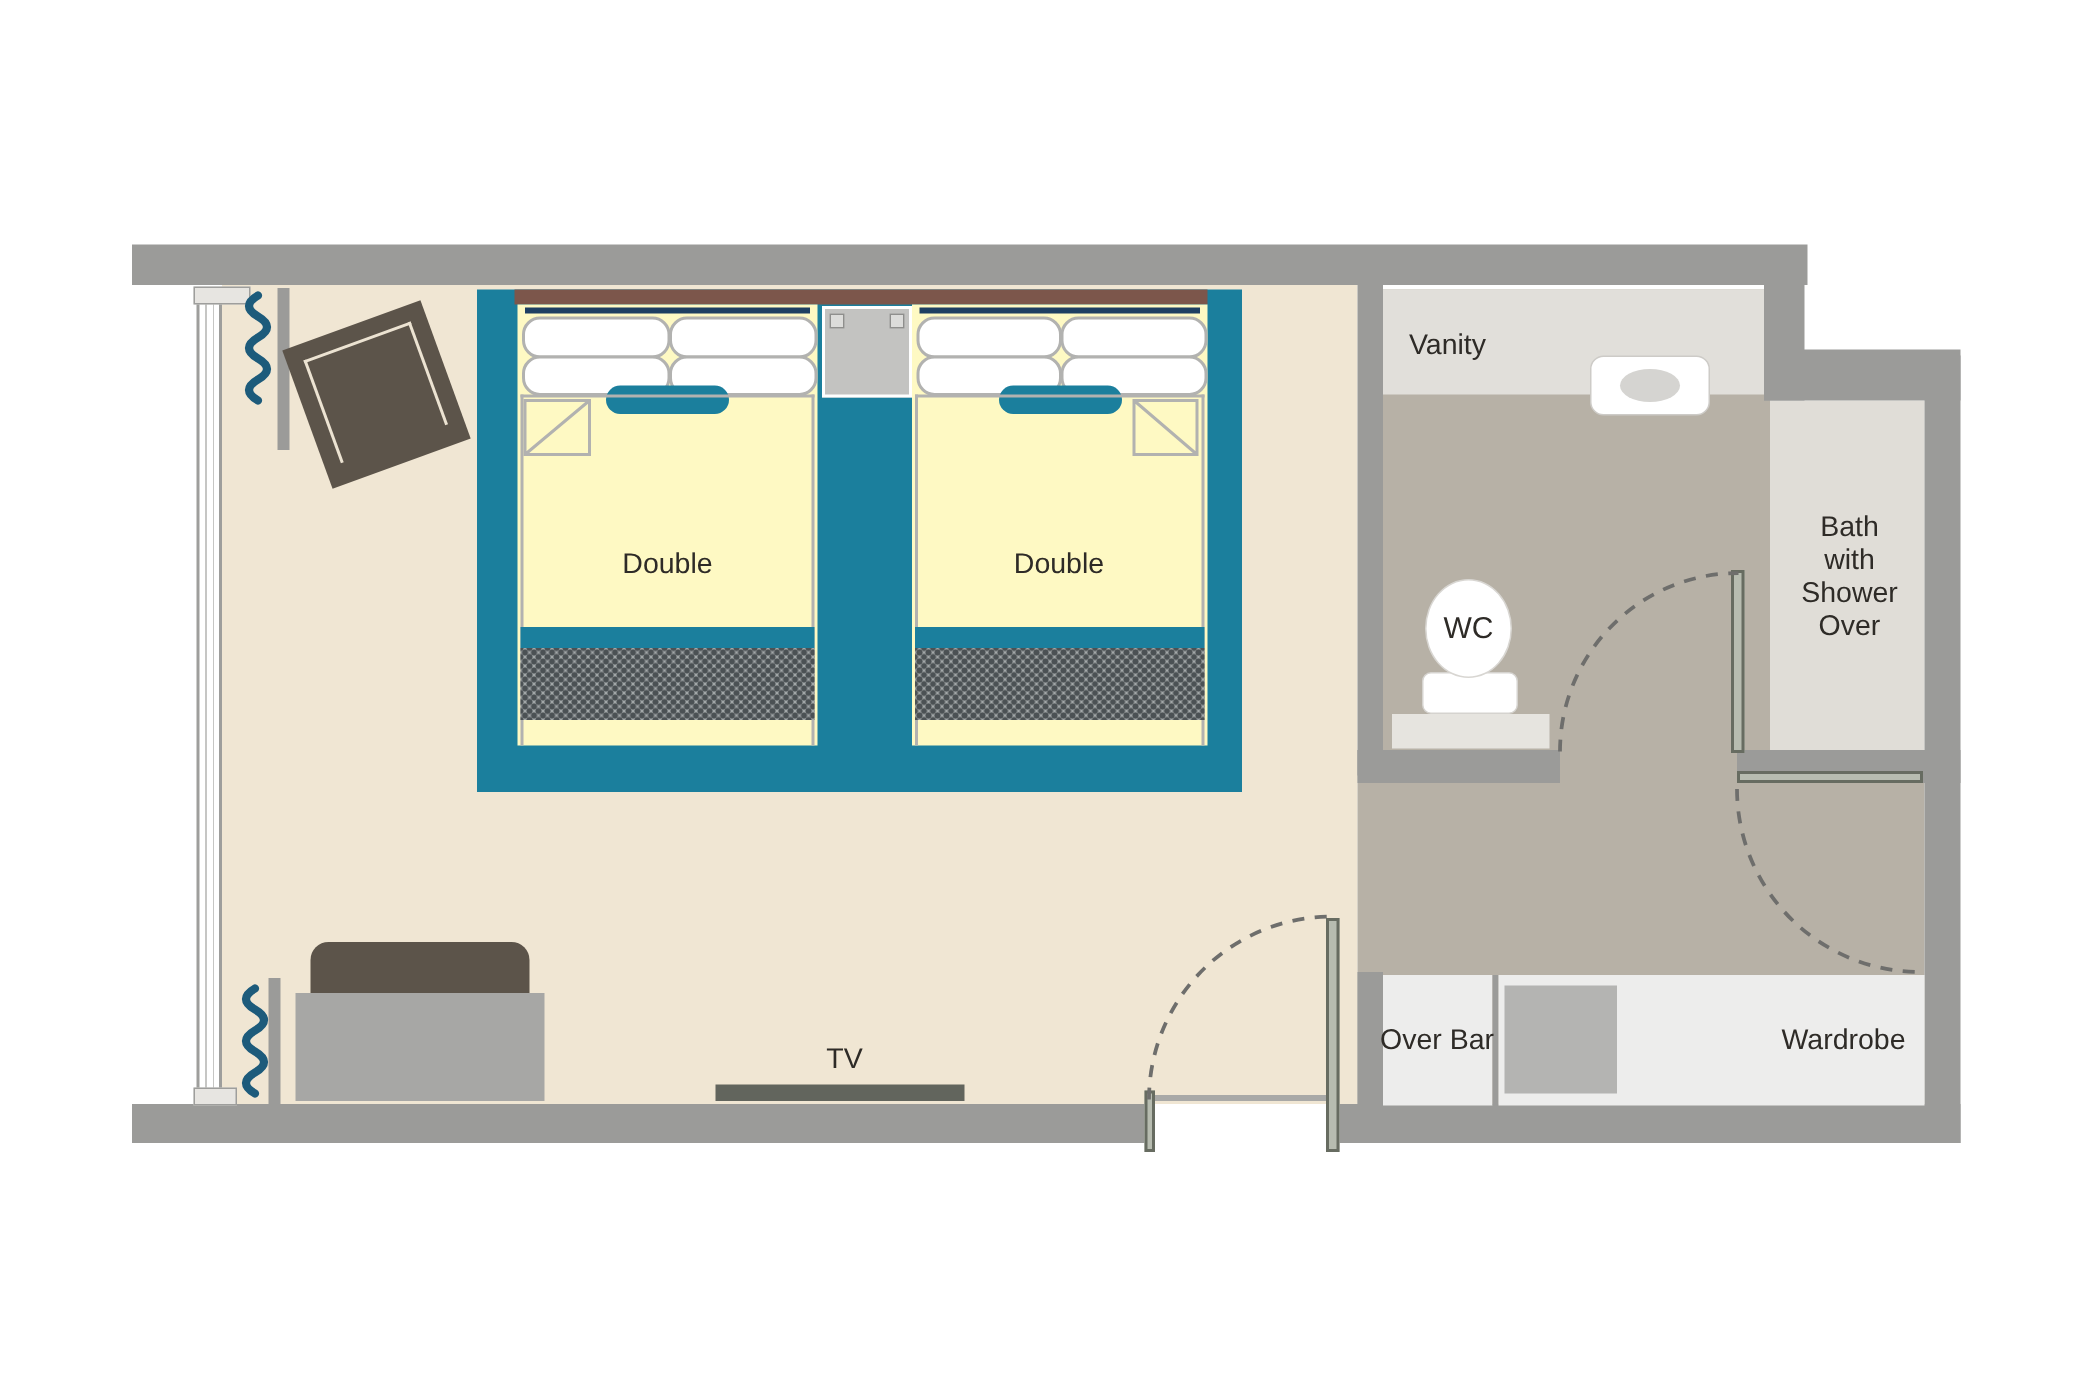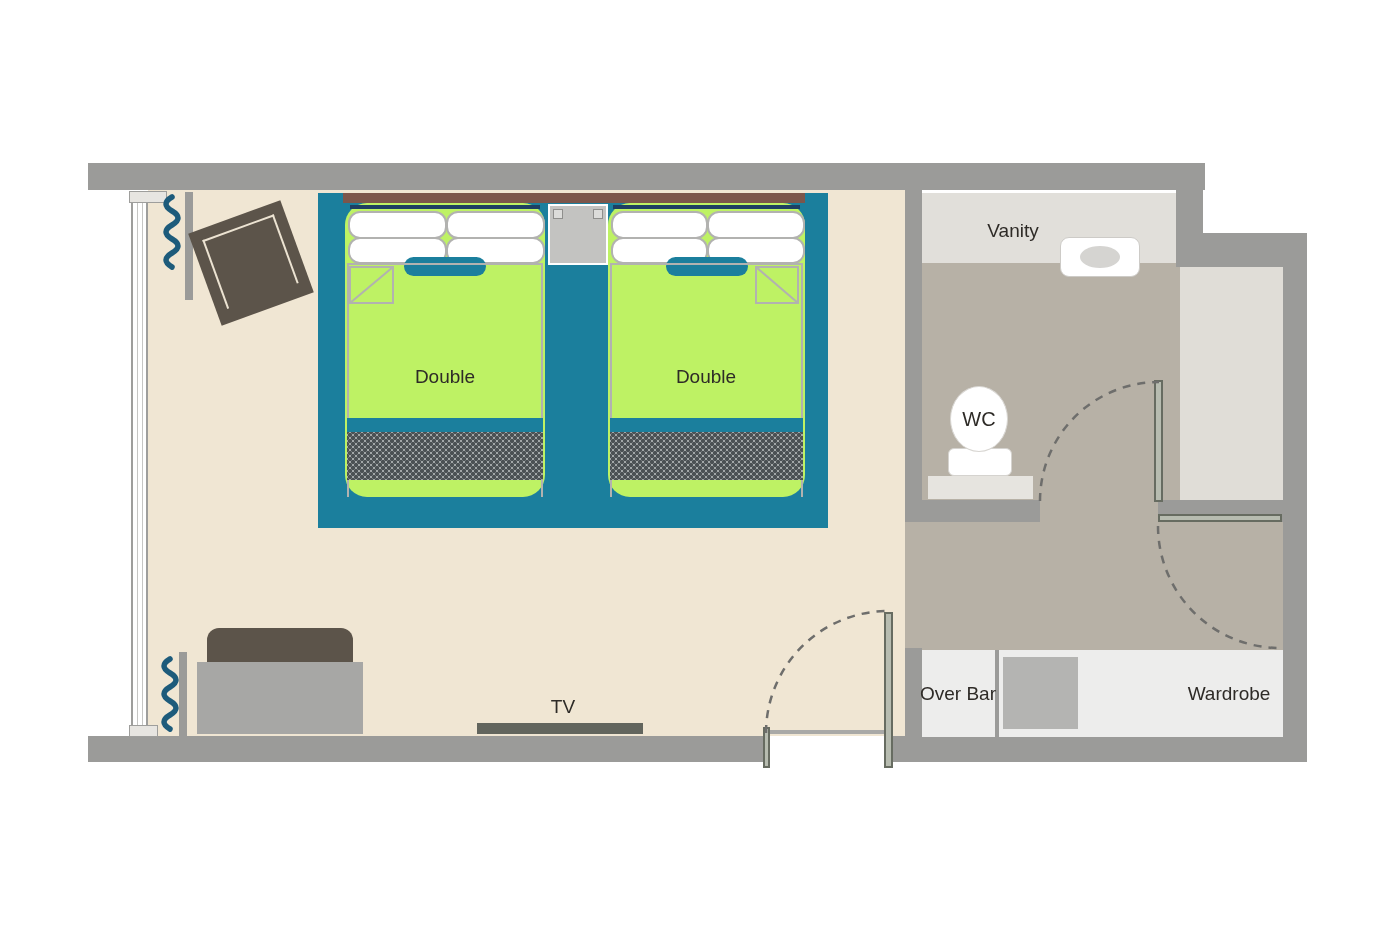--- a/index.html
+++ b/index.html
@@ -10,21 +10,21 @@
   .wall{background:var(--wall,#9b9b99);}
   .floor-bedroom{background:var(--floor-bedroom,#f0e6d3);}
   .floor-bath{background:var(--floor-bathroom,#b7b1a6);}
   .counter{background:var(--vanity-counter,#e1dfda);}
   .tub{background:var(--bathtub,#e0ddd7);}
   .cabinet{background:var(--cabinet,#ededec);}
   .teal{background:var(--teal,#1b7f9d);}
   .white-box{background:#ffffff;}
   .label{position:absolute;transform:translate(-50%,-50%);color:var(--text,#2e2b27);
          font-size:19px;line-height:22px;white-space:pre-line;text-align:center;}
-  .bed{position:absolute;background:#bef264;border-radius:22px;}
+  .bed{position:absolute;background:#fef9c3;}
   .navy-line{position:absolute;left:5px;right:5px;top:2px;height:4px;background:var(--navy,#1e3f62);}
   .pillow{position:absolute;background:#fff;border:2px solid #b2b2b0;border-radius:12px;}
   .cushion{position:absolute;left:50%;transform:translateX(-50%);top:54px;width:82px;height:19px;
            border-radius:10px;background:var(--teal,#1b7f9d);}
   .duvet{position:absolute;left:2px;right:2px;top:60px;bottom:0;
          border-top:2px solid #b2b2b0;border-left:2px solid #b2b2b0;border-right:2px solid #b2b2b0;}
   .footband{position:absolute;left:2px;right:2px;top:215px;height:14px;background:var(--teal,#1b7f9d);}
   .pattern{position:absolute;left:2px;right:2px;top:229px;height:48px;
            background-color:var(--pattern-base,#a2a7a8);
            background-image:radial-gradient(circle,var(--pattern-dot,#4b5154) 1.8px,transparent 2.3px),
@@ -127,19 +127,23 @@
   <svg class="abs" style="left:0;top:0" width="1400" height="933" viewBox="0 0 1400 933">
     <path d="M 766 733 A 122 122 0 0 1 888 611" fill="none" stroke="#6e6e6c" stroke-width="2.5" stroke-dasharray="8 7"></path>
     <path d="M 1040 501 A 119 119 0 0 1 1159 382" fill="none" stroke="#6e6e6c" stroke-width="2.5" stroke-dasharray="8 7"></path>
     <path d="M 1158 526 A 122 122 0 0 0 1280 648" fill="none" stroke="#6e6e6c" stroke-width="2.5" stroke-dasharray="8 7"></path>
     <path d="M 350 267 H 393 V 303 H 350 Z M 350 303 L 393 267" fill="none" stroke="#b2b2b0" stroke-width="2"></path>
     <path d="M 756 267 H 798 V 303 H 756 Z M 756 267 L 798 303" fill="none" stroke="#b2b2b0" stroke-width="2"></path>
     <path d="M 172 197 q -12 7 0 14 t 0 14 t 0 14 t 0 14 t 0 14" fill="none" stroke="#1d5b7b" stroke-width="5.5" stroke-linecap="round"></path>
     <path d="M 170 659 q -12 7 0 14 t 0 14 t 0 14 t 0 14 t 0 14" fill="none" stroke="#1d5b7b" stroke-width="5.5" stroke-linecap="round"></path>
   </svg>
 
-  <span class="label" style="left:1013px;top:231px">Vanity</span>
+  <span class="label" style="left:965px;top:231px">Vanity</span>
   <span class="label" style="left:979px;top:419px;font-size:20px">WC</span>
+  <span class="label" style="left:1233px;top:385px">Bath
+with
+Shower
+Over</span>
   <span class="label" style="left:958px;top:694px">Over Bar</span>
   <span class="label" style="left:1229px;top:694px">Wardrobe</span>
   <span class="label" style="left:563px;top:707px">TV</span>
 
 </div>
 
 </body></html>

